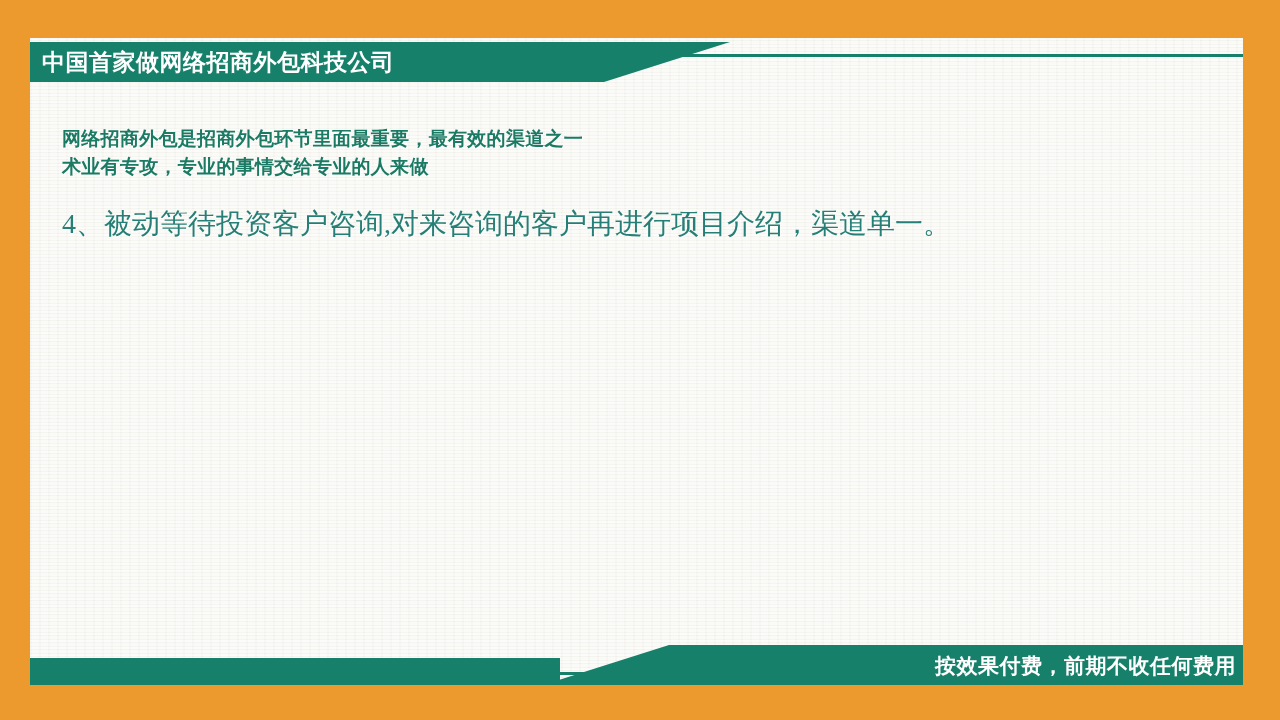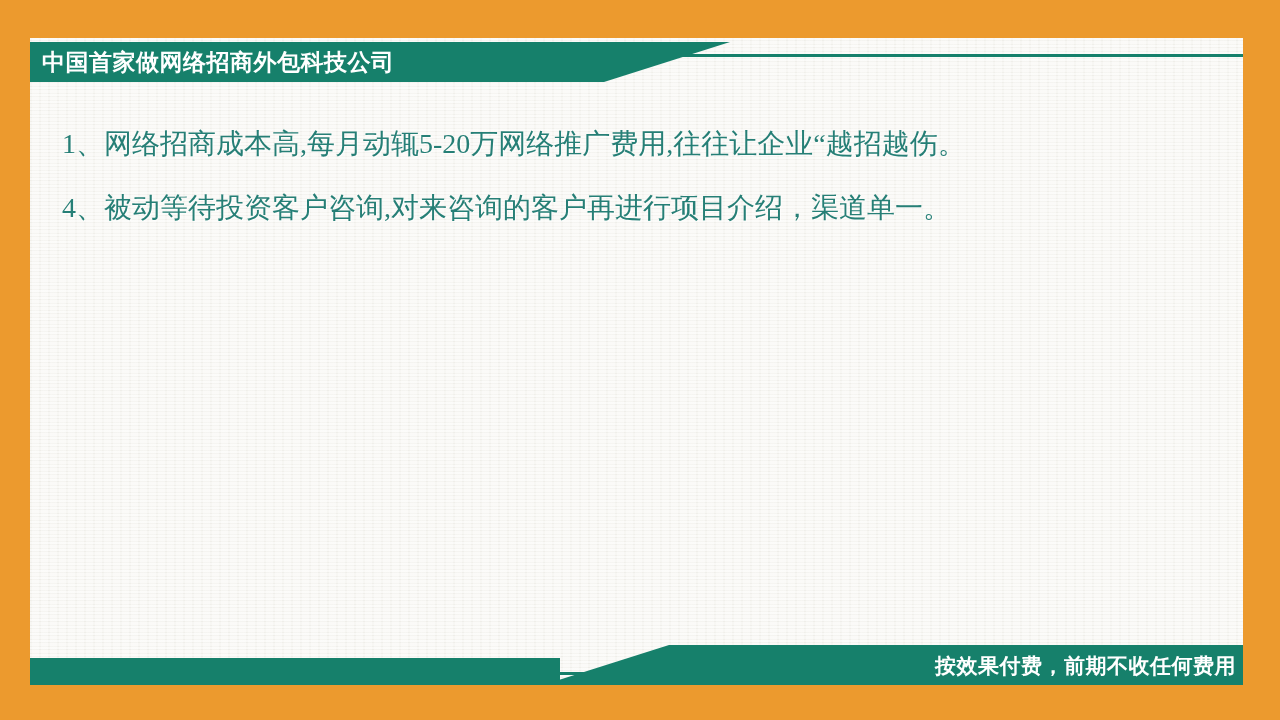--- a/index.html
+++ b/index.html
@@ -181,23 +181,26 @@
 
   <div id="canvas"></div>
 
   <div id="header-banner"></div>
   <div id="header-title">中国首家做网络招商外包科技公司</div>
   <div id="header-rule"></div>
 
   <div id="content">
 
 
+    <div id="subtitle">
+      <span class="sub-line">网络招商外包是招商外包环节里面最重要，最有效的渠道之一</span>
+      <span class="sub-line">术业有专攻，专业的事情交给专业的人来做</span>
+    </div>
 
     <ul id="points">
-      <li>1、网络招商成本高,每月动辄5-20万网络推广费用,往往让企业“越招越伤。</li>
       <li>4、被动等待投资客户咨询,对来咨询的客户再进行项目介绍，渠道单一。</li>
     </ul>
 
   </div>
 
   <div id="footer-fill"></div>
   <div id="footer-banner"></div>
   <div id="footer-rule"></div>
   <div id="footer-text">按效果付费，前期不收任何费用</div>
 

